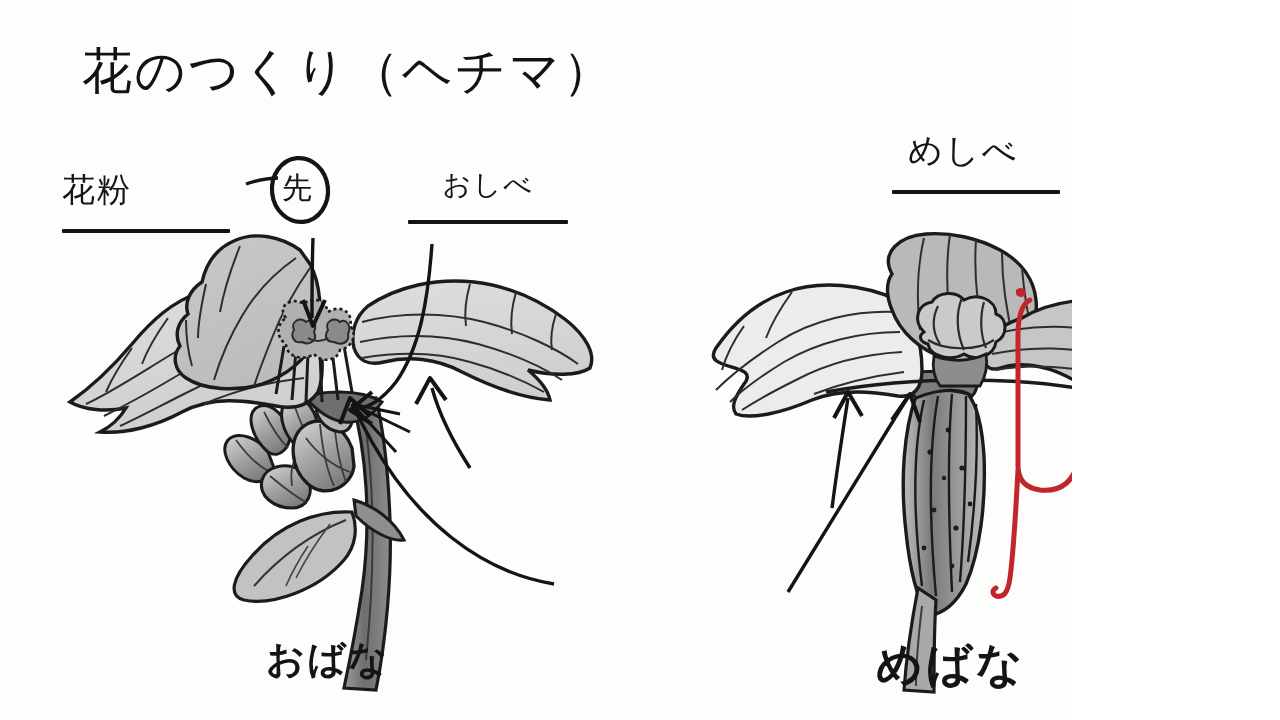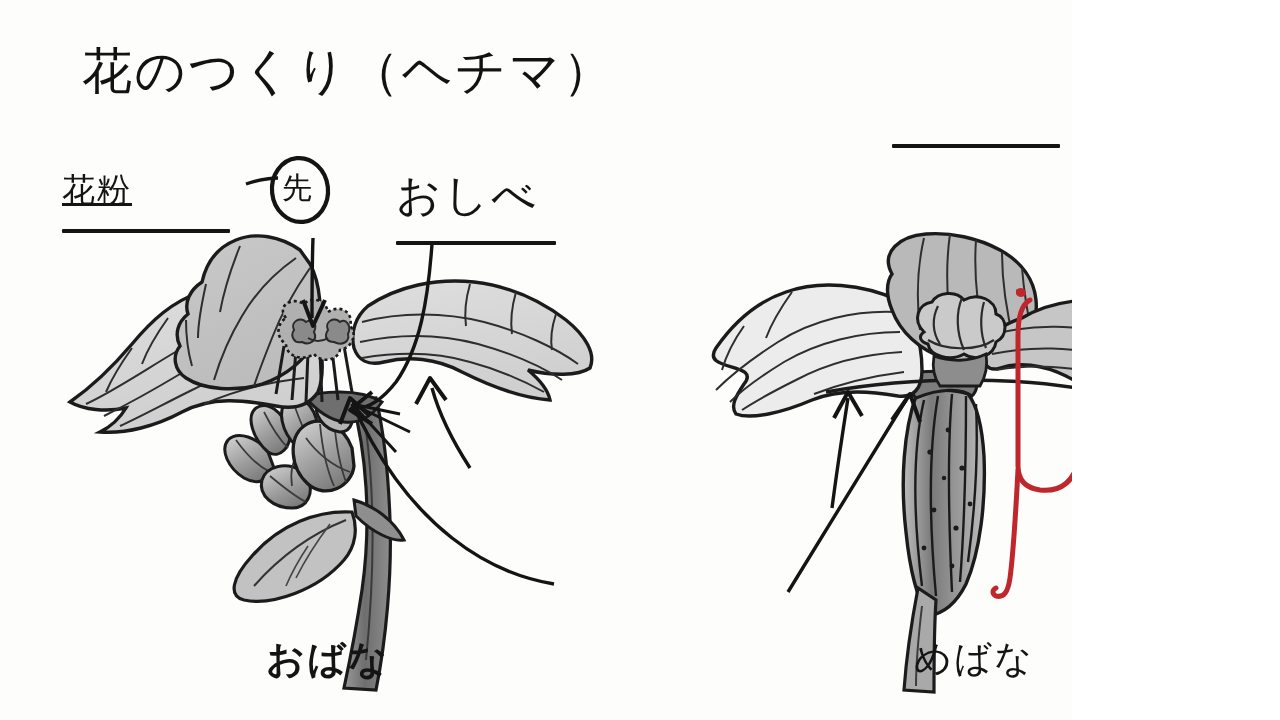--- a/index.html
+++ b/index.html
@@ -35,32 +35,32 @@
     background: #141414;
     border-radius: 1px;
   }
   #title {
     left: 82px;
     top: 38px;
     font-size: 50px;
     letter-spacing: 0.05em;
     color: #121212;
   }
-  #lab-kafun   { left: 62px;  top: 168px; font-size: 33px; text-decoration: underline; }
+  #lab-kafun   { left: 62px;  top: 168px; font-size: 33px; }
   #lab-kafun .rule   { width: 168px; margin-top: 16px; margin-left: 0px; }
-  #lab-oshibe  { left: 396px; top: 166px; font-size: 44px; }
+  #lab-oshibe  { left: 408px; top: 166px; font-size: 28px; text-align: center; }
   #lab-oshibe .rule  { width: 160px; margin-top: 16px; margin-left: 0px; }
   #lab-meshibe { left: 908px; top: 128px; font-size: 34px; }
   #lab-meshibe .rule { width: 168px; margin-top: 16px; margin-left: -16px; }
   #lab-hanabira { left: 498px; top: 466px; font-size: 34px; }
   #lab-hanabira .rule { width: 322px; margin-top: 14px; margin-left: -18px; }
   #lab-gaku    { left: 598px; top: 576px; font-size: 34px; }
   #lab-gaku .rule    { width: 234px; margin-top: 14px; margin-left: -18px; }
   #lab-obana   { left: 266px; top: 634px; font-size: 38px; font-weight: bold; }
-  #lab-mebana  { left: 914px; top: 634px; font-size: 37px; }
+  #lab-mebana  { left: 876px; top: 634px; font-size: 46px; font-weight: bold; }
 </style>
 </head>
 <body>
 
 <div id="stage">
 
   <svg id="art" viewBox="0 0 1280 720">
     <defs>
       <linearGradient id="gPetalA" x1="0" y1="0" x2="0.3" y2="1">
         <stop offset="0%" stop-color="#dedede"></stop>
@@ -347,20 +347,21 @@
     <span class="txt">花粉</span>
     <span class="rule"></span>
   </div>
 
   <div class="lbl" id="lab-oshibe">
     <span class="txt">おしべ</span>
     <span class="rule"></span>
   </div>
 
   <div class="lbl" id="lab-meshibe">
+    <span class="txt">めしべ</span>
     <span class="rule"></span>
   </div>
 
 
 
   <div class="lbl" id="lab-obana">
     <span class="txt">おばな</span>
   </div>
 
   <div class="lbl" id="lab-mebana">

